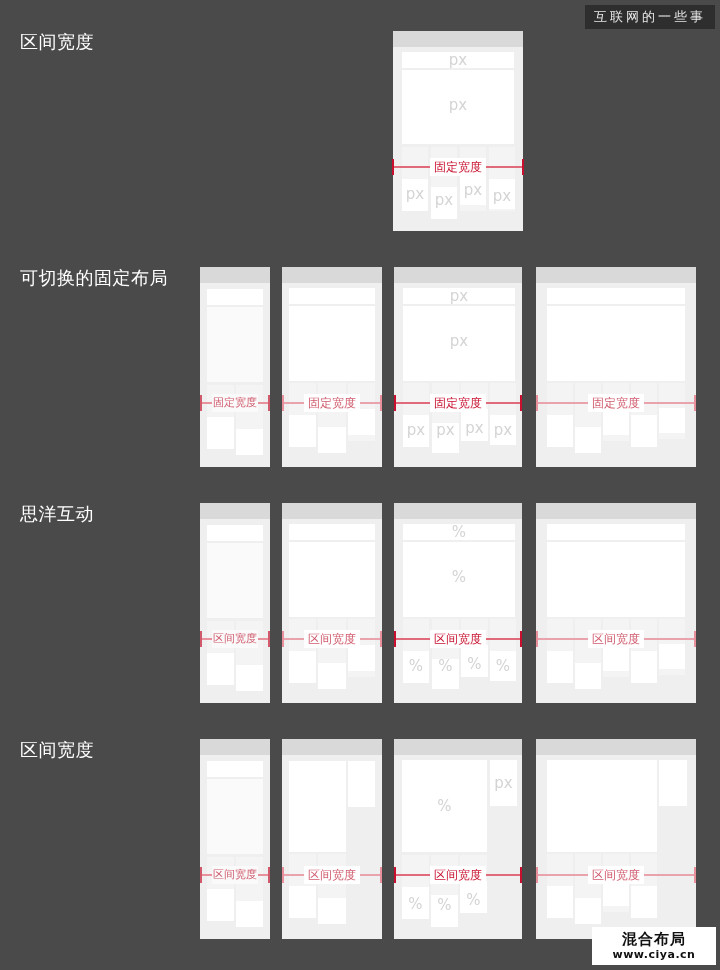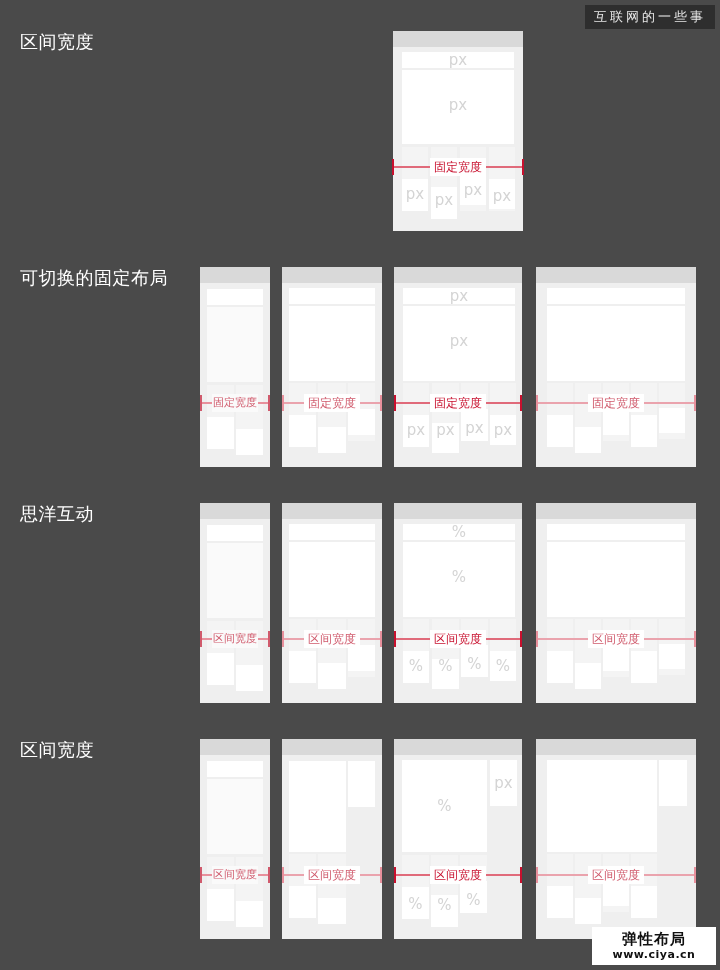--- a/index.html
+++ b/index.html
@@ -260,15 +260,15 @@
   <div class="blk" style="left:95px; top:147px; width:26px; height:32px;"></div>
 </div>
 <div class="measure" style="left:536px; top:831px; width:160px;">
   <div class="line" style="background:#eaa3ad;"></div>
     <div class="cap l" style="background:#e8909c;"></div>
     <div class="cap r" style="background:#e8909c;"></div>
   <span class="text" style="color:#d05a6c; background:#ffffff;">区间宽度</span>
 </div>
 
 <div class="watermark">
-  <div class="wm1">弹性布局</div>
+  <div class="wm1">混合布局</div>
   <div class="wm2">www.ciya.cn</div>
 </div>
 
 </body></html>

